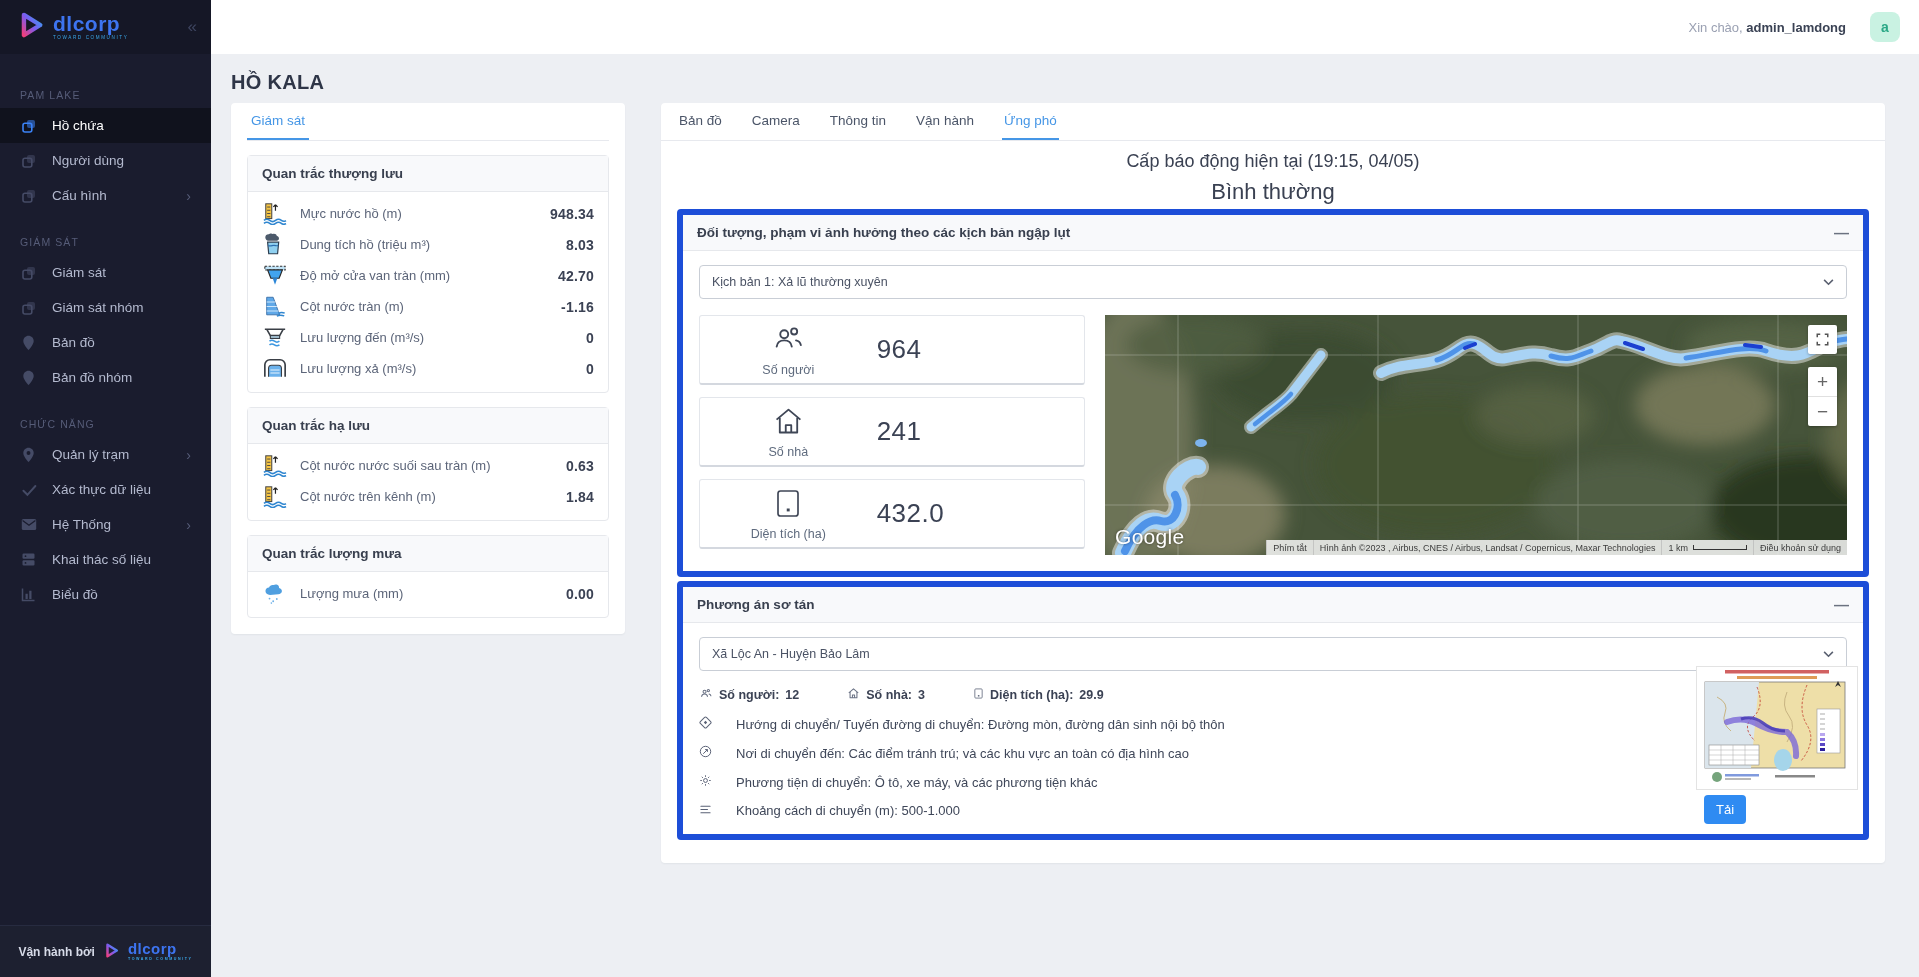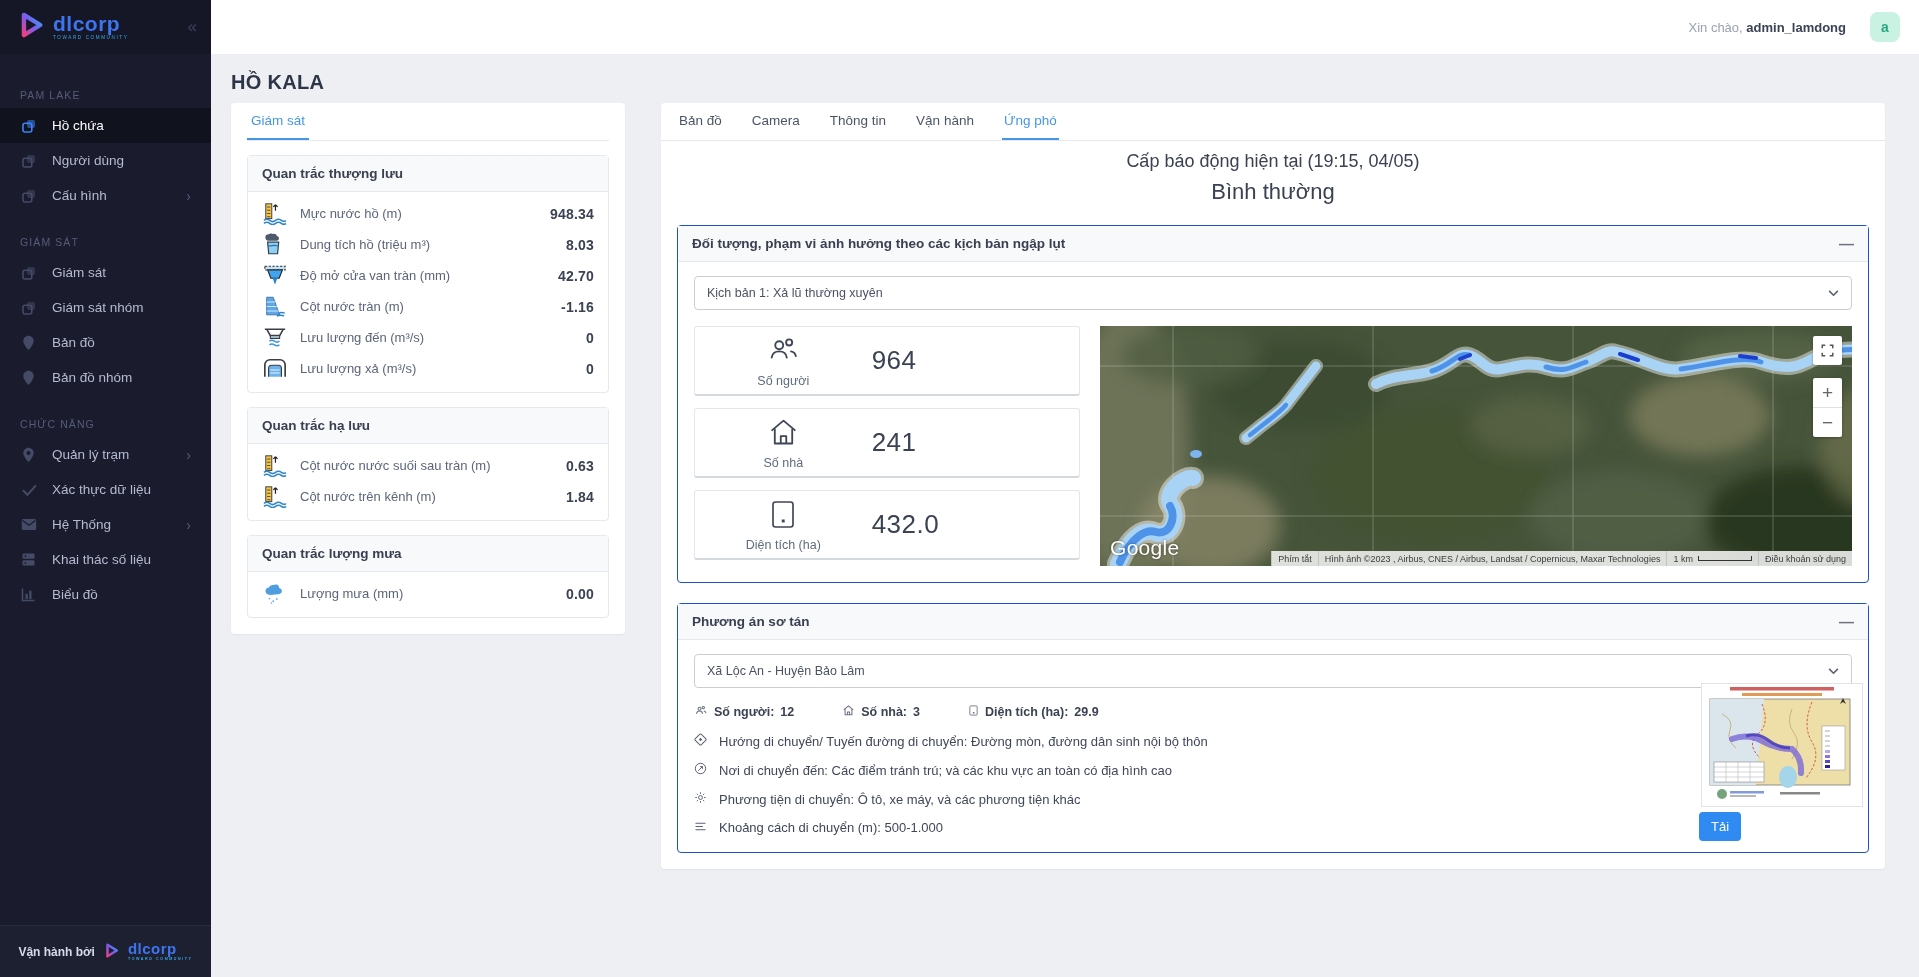--- a/index.html
+++ b/index.html
@@ -52,21 +52,21 @@
   .m-row { display:flex; align-items:center; padding:4px 14px; min-height:31px; }
   .m-rows { padding:6px 0 8px; }
   .m-ic { width:26px; display:flex; justify-content:center; flex:0 0 auto; }
   .m-label { font-size:13px; color:#5c6579; margin-left:12px; }
   .m-value { margin-left:auto; font-size:14px; font-weight:bold; color:#3b4254; letter-spacing:.2px; }
 
   .alert-block { text-align:center; margin-top:10px; color:#3a4152; }
   .alert-line1 { font-size:18px; }
   .alert-line2 { font-size:22px; font-weight:500; margin-top:7px; }
 
-  .big-card { margin:20px 16px 0; border:1px solid #1d4ed8; border-radius:4px; position:relative; }
+  .big-card { margin:4px 16px 0; border:6px solid #1d4ed8; border-radius:4px; position:relative; }
   .big-card .body { padding:14px 16px 16px; }
 
   .select { height:34px; border:1px solid #c9ced6; border-radius:4px; display:flex; align-items:center; padding:0 12px; font-size:12.5px; color:#4a5264; cursor:pointer; background:#fff; }
   .select .caret { margin-left:auto; display:flex; }
 
   .impact-row { display:flex; gap:20px; margin-top:16px; }
   .stats-col { width:386px; display:flex; flex-direction:column; gap:12px; flex:0 0 auto; }
   .stat-card { border:1px solid #e3e6eb; border-bottom:2px solid #d4d8df; border-radius:3px; height:70px; display:flex; align-items:center; }
   .stat-left { width:46%; display:flex; flex-direction:column; align-items:center; gap:3px; }
   .stat-label { font-size:12.5px; color:#5f6b7e; }
@@ -82,21 +82,21 @@
   .zoom-sep { height:1px; background:#e0e0e0; }
   .gmap-logo { position:absolute; left:10px; bottom:6px; color:#ffffff; font-size:21px; font-weight:500; text-shadow:0 0 3px rgba(0,0,0,.5); letter-spacing:.3px; }
   .attr-bar { position:absolute; right:0; bottom:0; display:flex; height:15px; font-size:9px; color:#3c3c3c; align-items:stretch; }
   .attr-chip { background:rgba(248,248,248,.85); display:flex; align-items:center; padding:0 6px; border-left:1px solid rgba(180,180,180,.6); white-space:nowrap; }
   .scale-line { width:54px; height:5px; border:1px solid #333; border-top:none; margin-left:5px; }
 
   
   .evac-stats { display:flex; gap:48px; margin-top:16px; }
   .evac-stat { display:flex; align-items:center; gap:6px; font-size:12.5px; font-weight:bold; color:#3b4254; }
   .evac-details { margin-top:4px; }
-  .detail-row { display:flex; align-items:center; gap:12px; margin-top:13px; font-size:13px; color:#3f4759; max-width:980px; }
+  .detail-row { display:flex; align-items:center; gap:24px; margin-top:13px; font-size:13px; color:#3f4759; max-width:980px; }
   .thumb { position:absolute; right:6px; top:80px; width:160px; height:122px; cursor:pointer; box-shadow:0 0 0 1px #e3e3e3; background:#fff; }
   .download-btn { position:absolute; left:1021px; top:208px; background:#2f8bf2; color:#fff; border:none; border-radius:4px; font-size:13px; padding:7px 12px; cursor:pointer; font-family:inherit; }
 </style>
 </head>
 <body>
 
 <div class="sidebar">
   <div class="logo-row">
     <div class="brand">
       <span>

